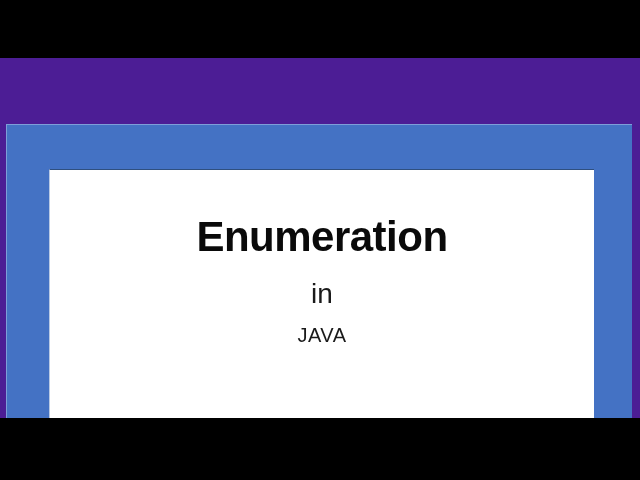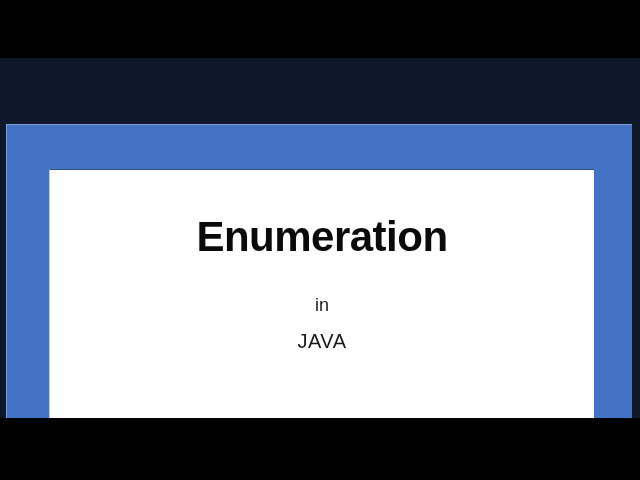--- a/index.html
+++ b/index.html
@@ -29,21 +29,21 @@
   .letterbox-top { top: 0; height: 58px; }
   .letterbox-bottom { bottom: 0; height: 62px; }
 
   
   #slide-page {
     position: absolute;
     left: 0;
     top: 58px;
     width: 640px;
     height: 360px;
-    background: #0f172a;
+    background: #4c1d95;
   }
 
   
   #slide-panel {
     position: absolute;
     left: 6px;
     top: 66px;
     width: 626px;
     height: 341px;
     background: #4472C4;
@@ -70,22 +70,22 @@
   #title-main {
     margin-top: 46px;
     font-size: 42px;
     font-weight: bold;
     color: #0a0a0a;
     letter-spacing: -0.5px;
     line-height: 1;
   }
 
   #title-connector {
-    margin-top: 38px;
-    font-size: 18px;
+    margin-top: 22px;
+    font-size: 28px;
     font-weight: 300;
     color: #1a1a1a;
     line-height: 1;
   }
 
   #title-subject {
     margin-top: 17px;
     font-size: 20px;
     font-weight: 300;
     color: #1a1a1a;

